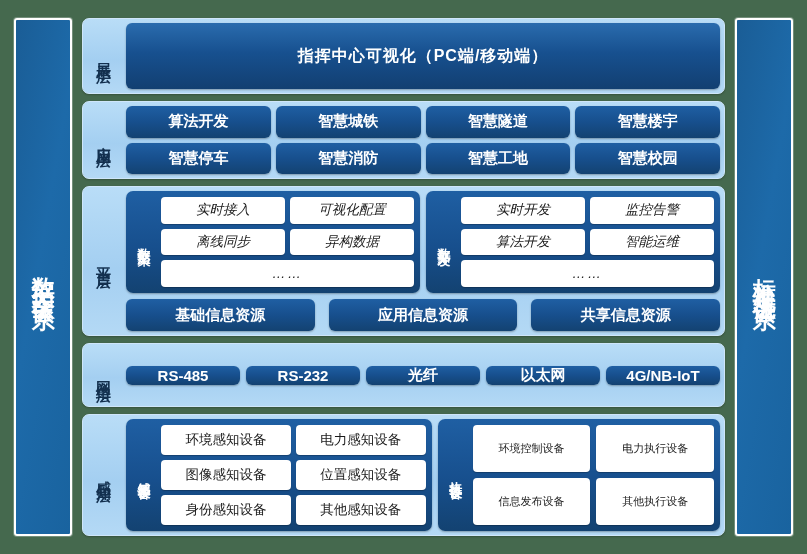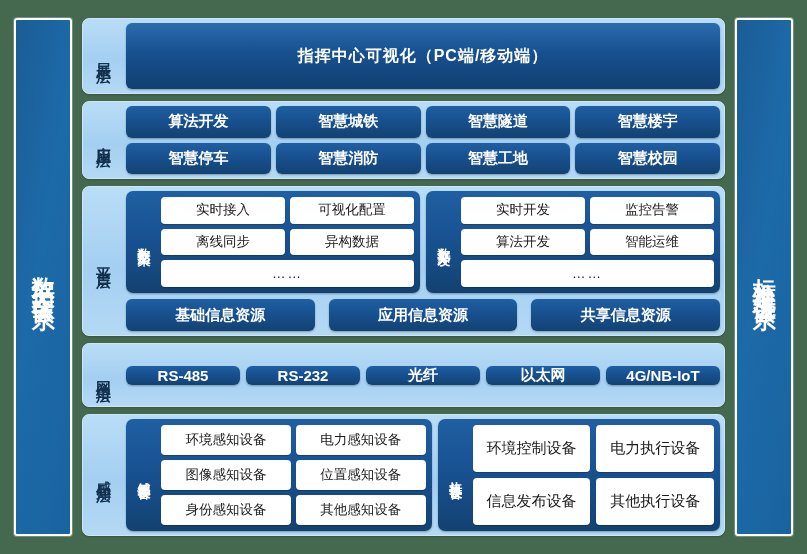--- a/index.html
+++ b/index.html
@@ -165,20 +165,21 @@
     line-height: 1;
     white-space: nowrap;
   }
   .module-grid {
     flex: 1 1 auto;
     display: grid;
     grid-template-columns: 1fr 1fr;
     grid-template-rows: 1fr 1fr 1fr;
     gap: 5px;
     min-width: 0;
+    font-style: italic;
   }
   .chip {
     background: #ffffff;
     border-radius: 4px;
     color: #1a1a1a;
     font-size: 13.5px;
     display: flex;
     align-items: center;
     justify-content: center;
     text-align: center;
@@ -217,21 +218,21 @@
     min-width: 0;
   }
   .sense-grid2 {
     flex: 1 1 auto;
     display: grid;
     grid-template-columns: 1fr 1fr;
     grid-template-rows: repeat(2, 1fr);
     gap: 6px;
     min-width: 0;
   }
-  .sense-grid2 .chip { font-size: 15px; }
+  .sense-grid2 .chip { font-size: 11px; }
   .module.sense-left  { flex: 1 1 52%; }
   .module.sense-right { flex: 1 1 48%; }
 </style>
 </head>
 <body>
 
 <div id="diagram">
 
   <div class="side-pillar">
     <span class="vtext">数据安全体系</span>

